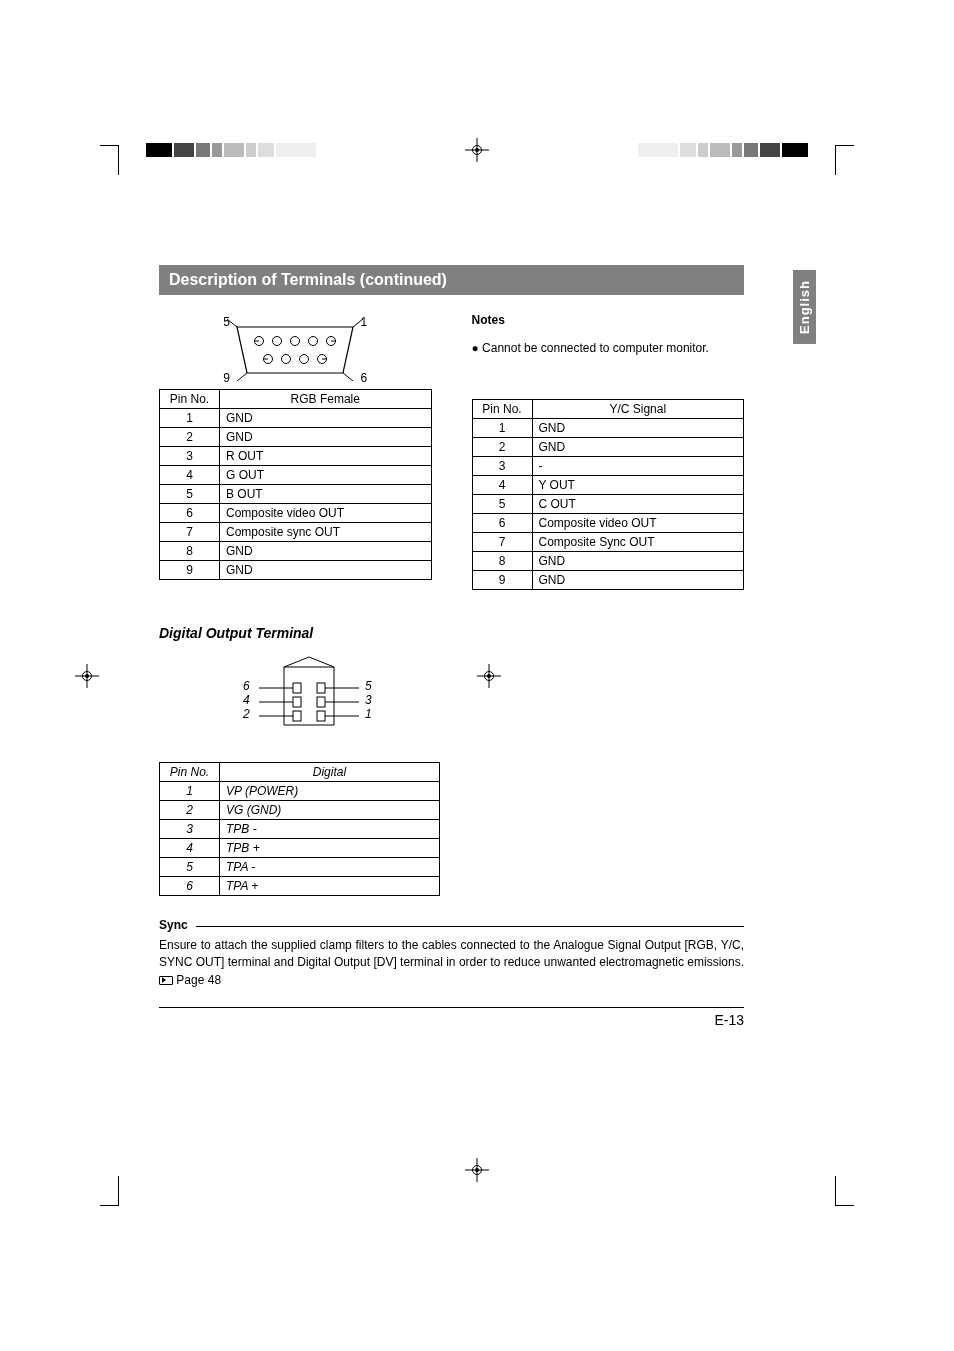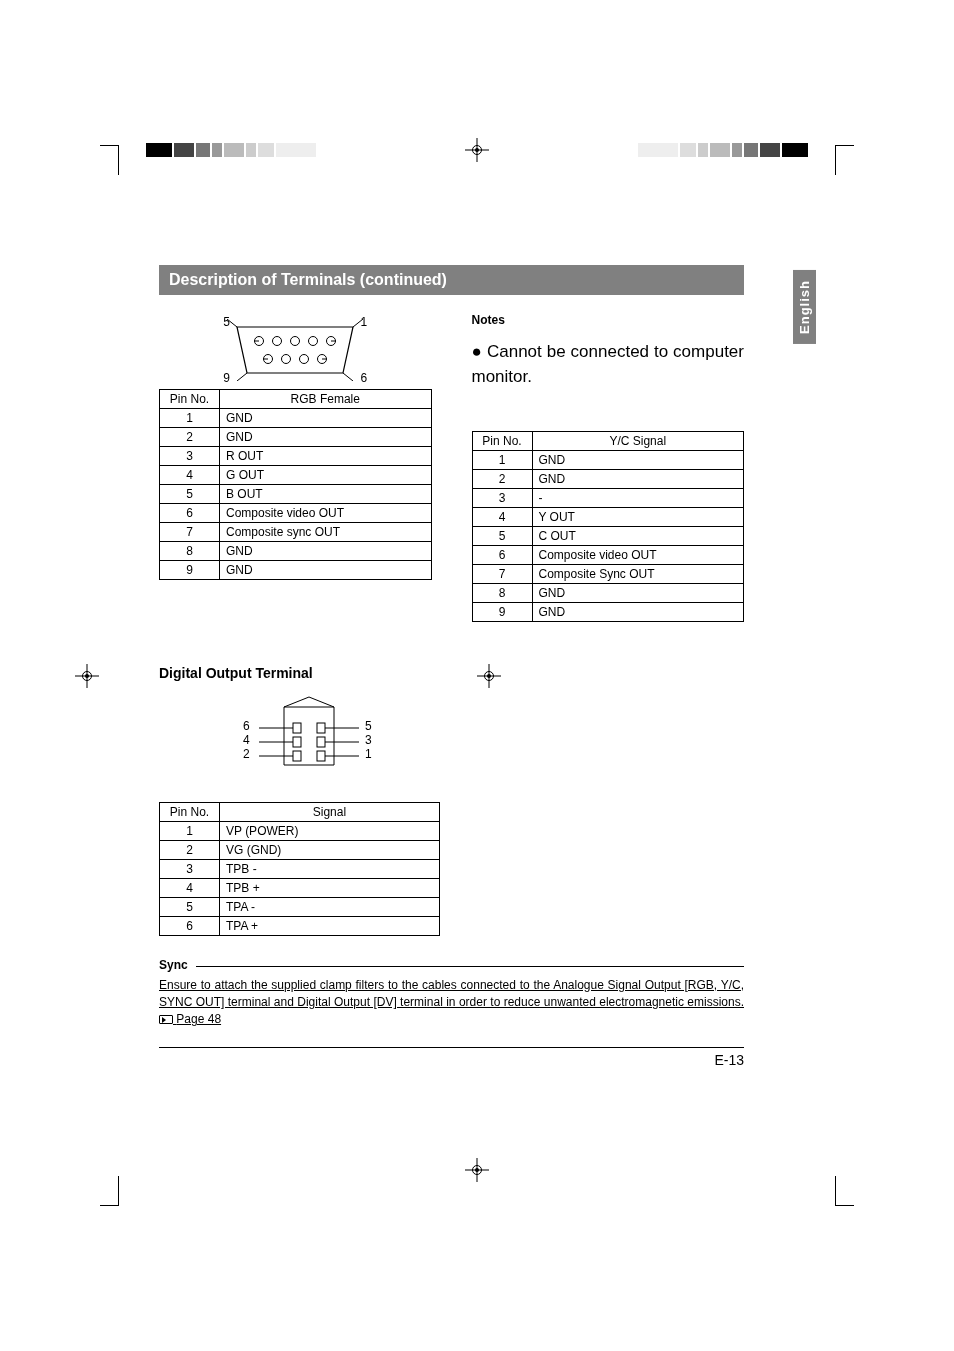--- a/index.html
+++ b/index.html
@@ -101,38 +101,38 @@
     border: 1px solid #000;
     padding: 2px 6px;
     text-align: left;
   }
   table.pin th:first-child, table.pin td:first-child {
     width: 60px;
     text-align: center;
   }
   table.pin th { font-weight: normal; text-align:center; }
   .notes-head { font-weight: bold; font-size:12px; margin-bottom:4px; }
-  ul.notes { list-style: none; font-size:17px; line-height:1.45; text-align:justify;margin-top:13px; }
+  ul.notes { list-style: none; font-size:12px; line-height:1.45; text-align:justify;margin-top:13px; }
   ul.notes li::before { content:"● "; }
-  .sect2 { margin-top: 40px; }
+  .sect2 { margin-top: 32px; font-style: italic; }
   .ieee-fig {
     margin: 10px 0 14px 60px;
     position:relative;
     width:180px;
   }
   .note-rule {
     margin-top: 30px;
     border-top: 1px solid #000;
     position: relative;
   }
   .note-rule .lbl {
     position:absolute; top:-9px; left:0; background:#fff; padding-right:8px;
     font-weight:bold; font-size:12px;
   }
-  .note-body { font-size:12px; line-height:1.45; margin-top:10px; text-align:justify;text-decoration:underline; }
+  .note-body { font-size:12px; line-height:1.45; margin-top:10px; text-align:justify; }
   .page-num-rule { border-top:1px solid #000; margin-top:18px; }
   .page-num { text-align:right; font-size:14px; margin-top:4px; }
   .side-tab {
     position:absolute;
     right:138px;
     top:270px;
     background:#808080;
     color:#fff;
     font-weight:bold;
     font-size:13px;
@@ -369,21 +369,21 @@
       <span style="position:absolute;left:24px;top:52px;font-size:12px">2</span>
       <span style="position:absolute;left:146px;top:24px;font-size:12px">5</span>
       <span style="position:absolute;left:146px;top:38px;font-size:12px">3</span>
       <span style="position:absolute;left:146px;top:52px;font-size:12px">1</span>
     </div>
 
     <table class="pin" style="width:48%">
       <thead>
           <tr>
         <th>Pin No.</th>
-        <th>Signal</th>
+        <th>Digital</th>
       </tr>
         </thead>
       <tbody>
         <tr>
             <td>1</td>
             <td>VP (POWER)</td>
           </tr>
         <tr>
             <td>2</td>
             <td>VG (GND)</td>

